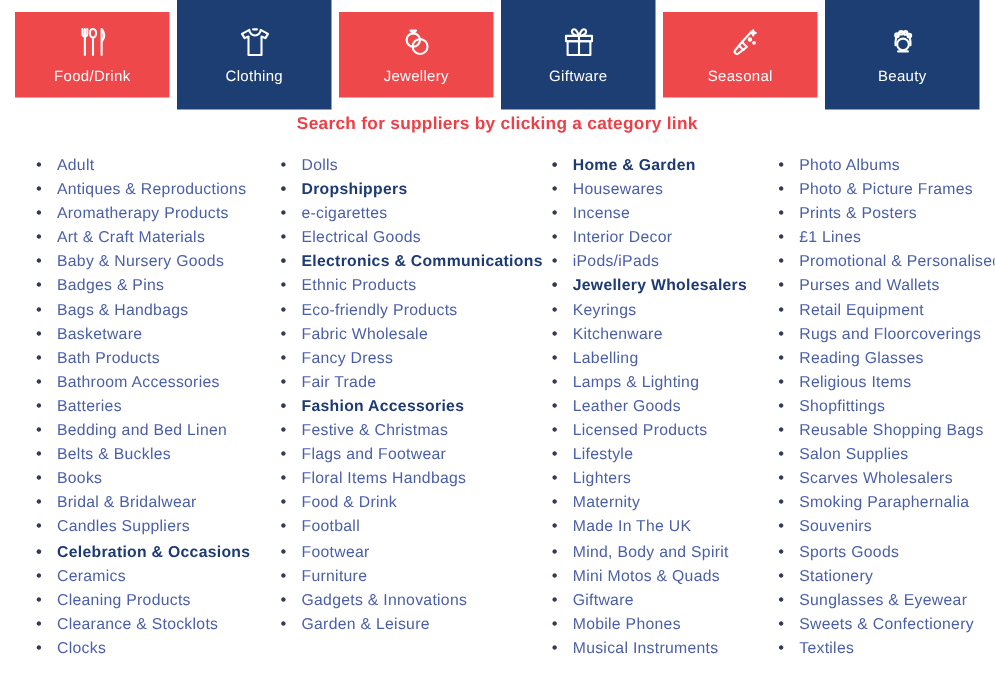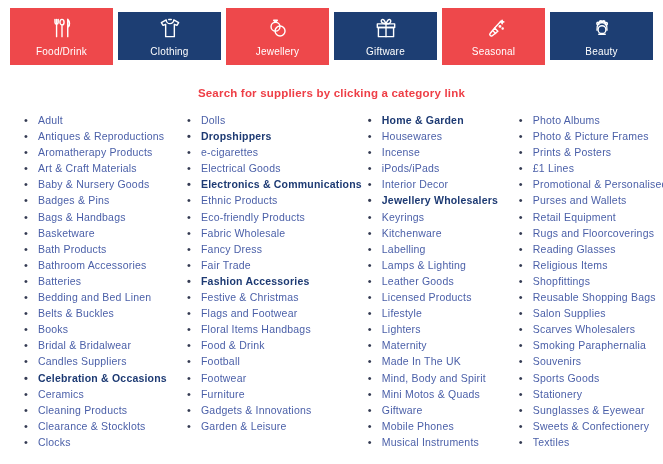--- a/index.html
+++ b/index.html
@@ -29,31 +29,31 @@
   .tab {
     flex: 1;
     display: flex;
     flex-direction: column;
     align-items: center;
     justify-content: center;
     gap: 5px;
     cursor: pointer;
   }
   .tab-red  { background: var(--tab-red);  height: 57px; }
-  .tab-blue { background: var(--tab-navy); height: 48px; }
+  .tab-blue { background: var(--tab-navy); height: 74px; }
   .tab-icon { display: block; height: 26px; }
   .tab-icon svg {
     width: 26px; height: 26px;
     fill: none; stroke: #ffffff;
     stroke-width: 1.3; stroke-linecap: round; stroke-linejoin: round;
   }
   .tab-label { color: #ffffff; font-size: 10px; }
   
   .heading {
-    margin-top: 16px;
+    margin-top: 6px;
     text-align: center;
     color: var(--heading-red);
     font-weight: bold;
     font-size: 11.5px;
   }
   
   .columns {
     display: flex;
     margin-top: 13px;
     padding: 0 14px 0 18px;
@@ -193,22 +193,22 @@
       <li class="cat-item">Football</li>
       <li class="cat-item">Footwear</li>
       <li class="cat-item">Furniture</li>
       <li class="cat-item">Gadgets &amp; Innovations</li>
       <li class="cat-item">Garden &amp; Leisure</li>
     </ul>
     <ul class="cat-col">
       <li class="cat-item bold">Home &amp; Garden</li>
       <li class="cat-item">Housewares</li>
       <li class="cat-item">Incense</li>
+      <li class="cat-item">Interior Decor</li>
       <li class="cat-item">iPods/iPads</li>
-      <li class="cat-item">Interior Decor</li>
       <li class="cat-item bold">Jewellery Wholesalers</li>
       <li class="cat-item">Keyrings</li>
       <li class="cat-item">Kitchenware</li>
       <li class="cat-item">Labelling</li>
       <li class="cat-item">Lamps &amp; Lighting</li>
       <li class="cat-item">Leather Goods</li>
       <li class="cat-item">Licensed Products</li>
       <li class="cat-item">Lifestyle</li>
       <li class="cat-item">Lighters</li>
       <li class="cat-item">Maternity</li>

